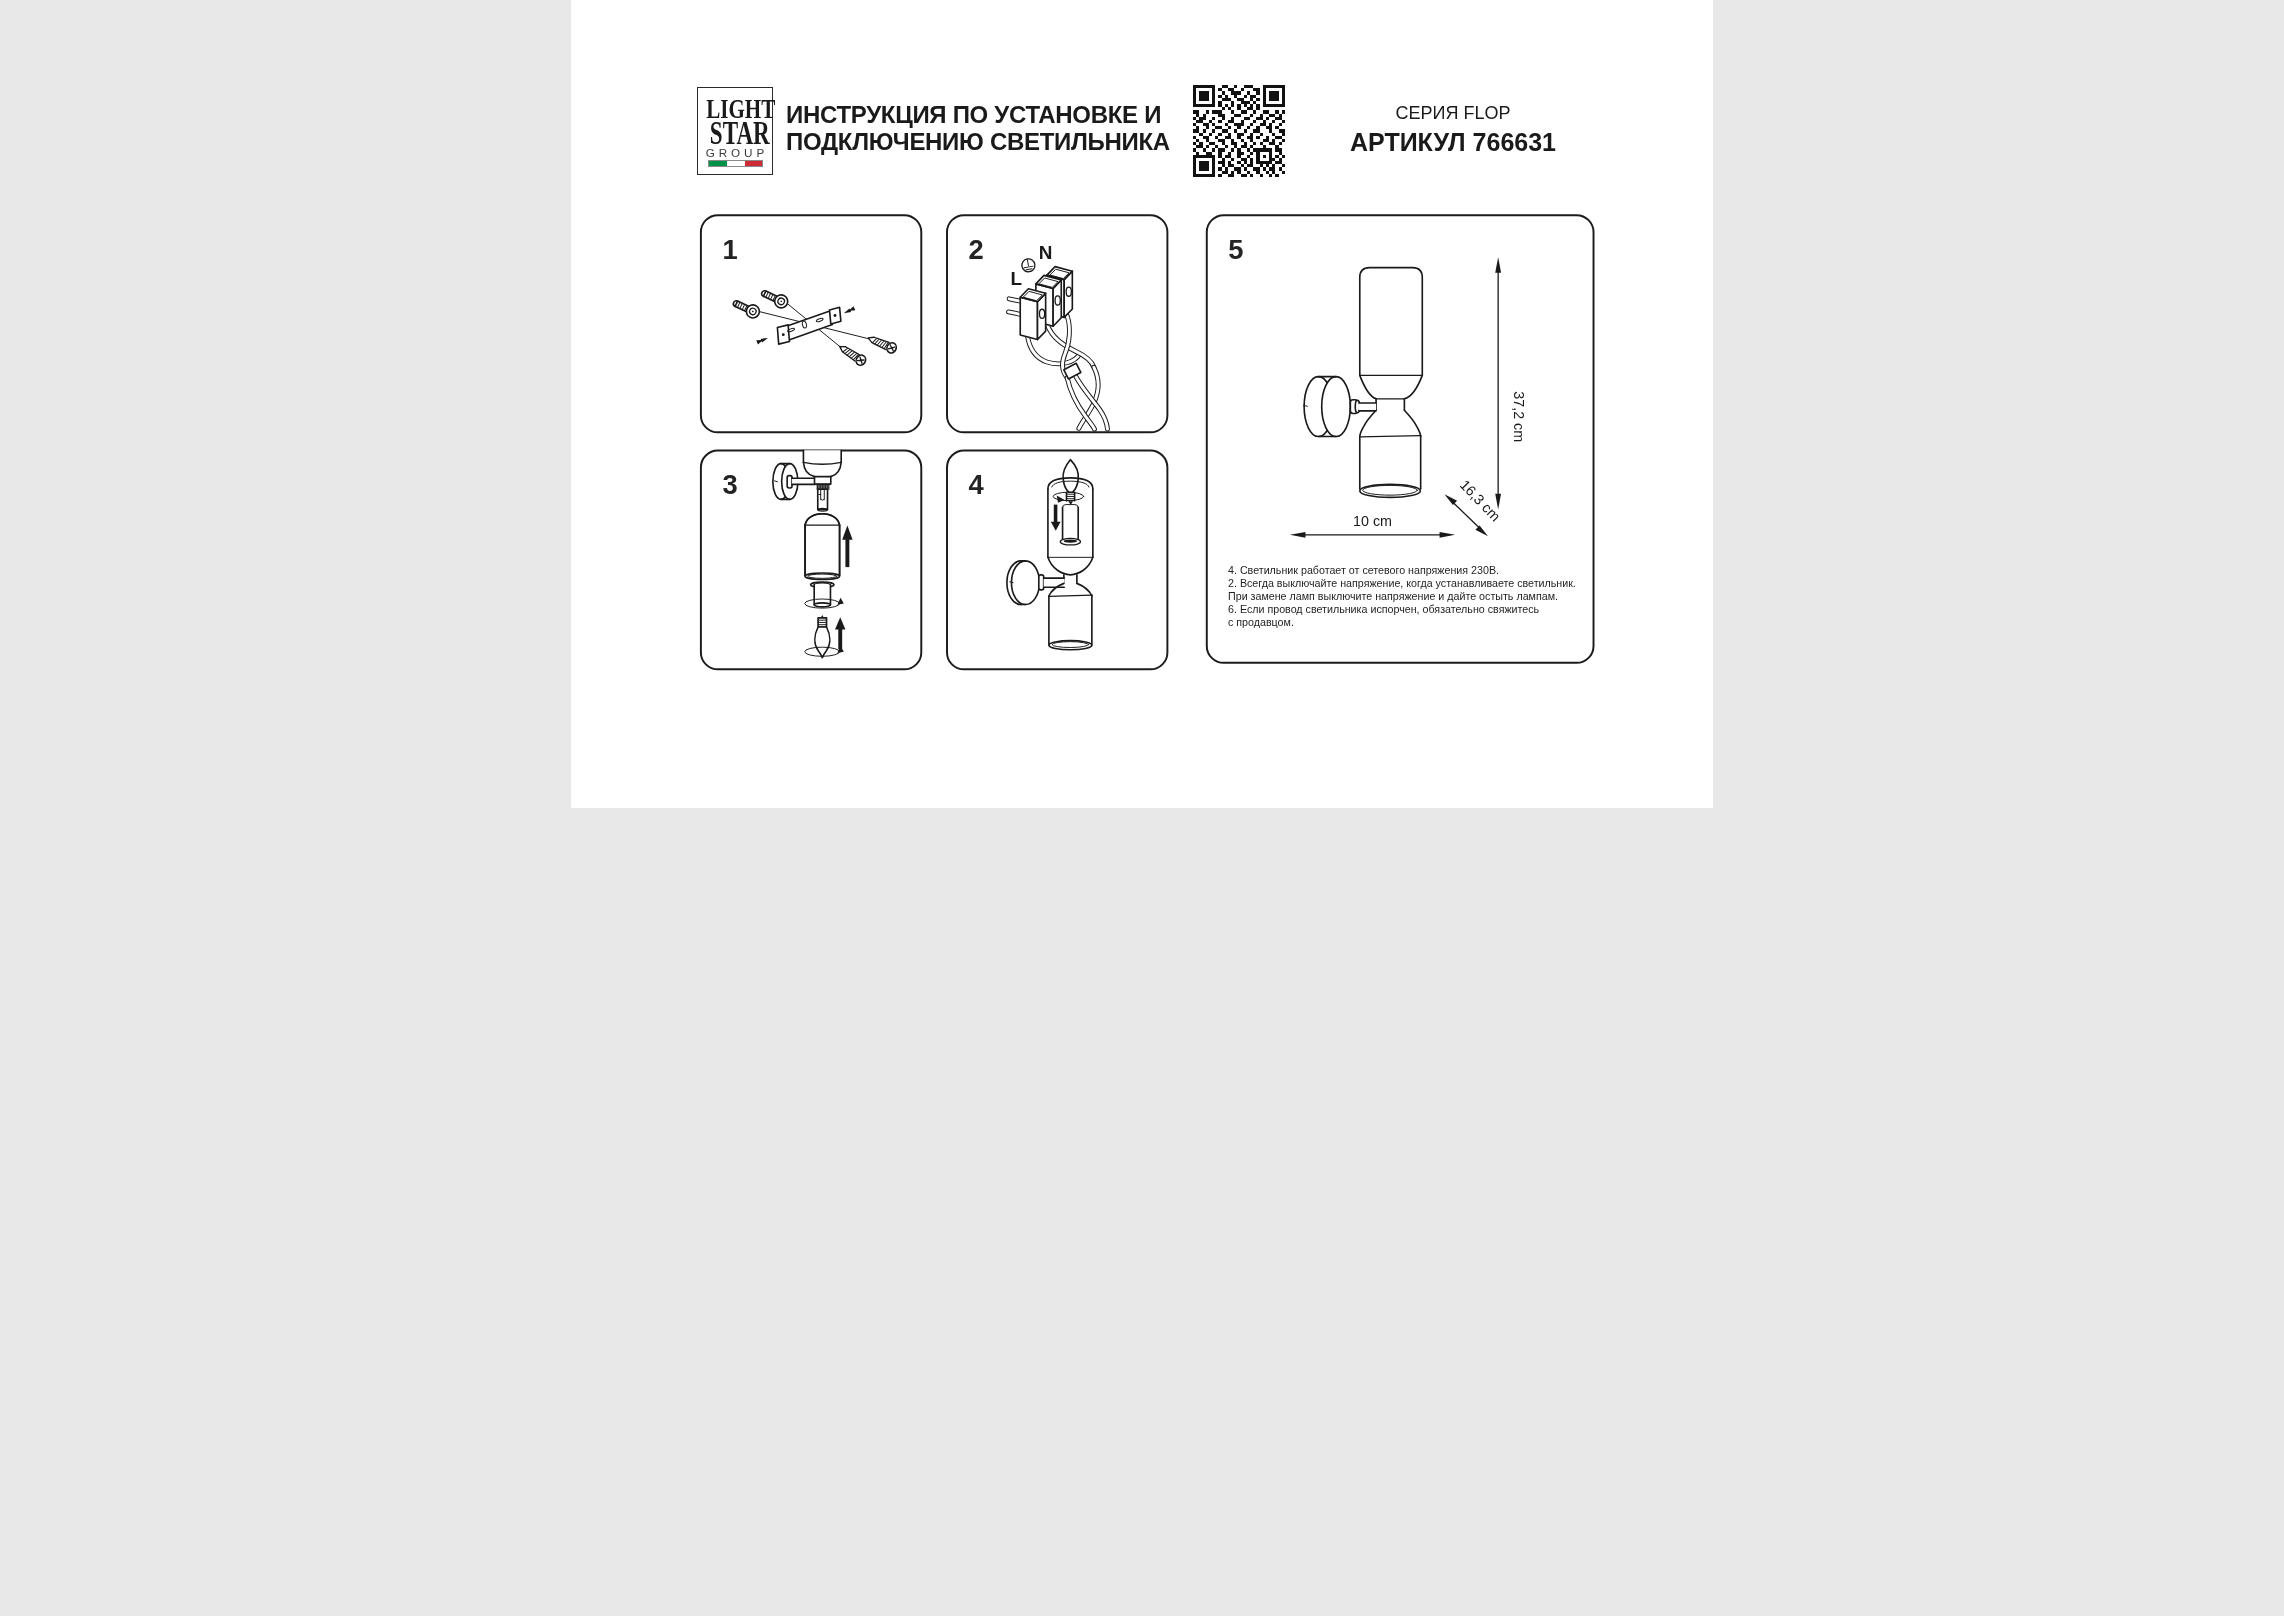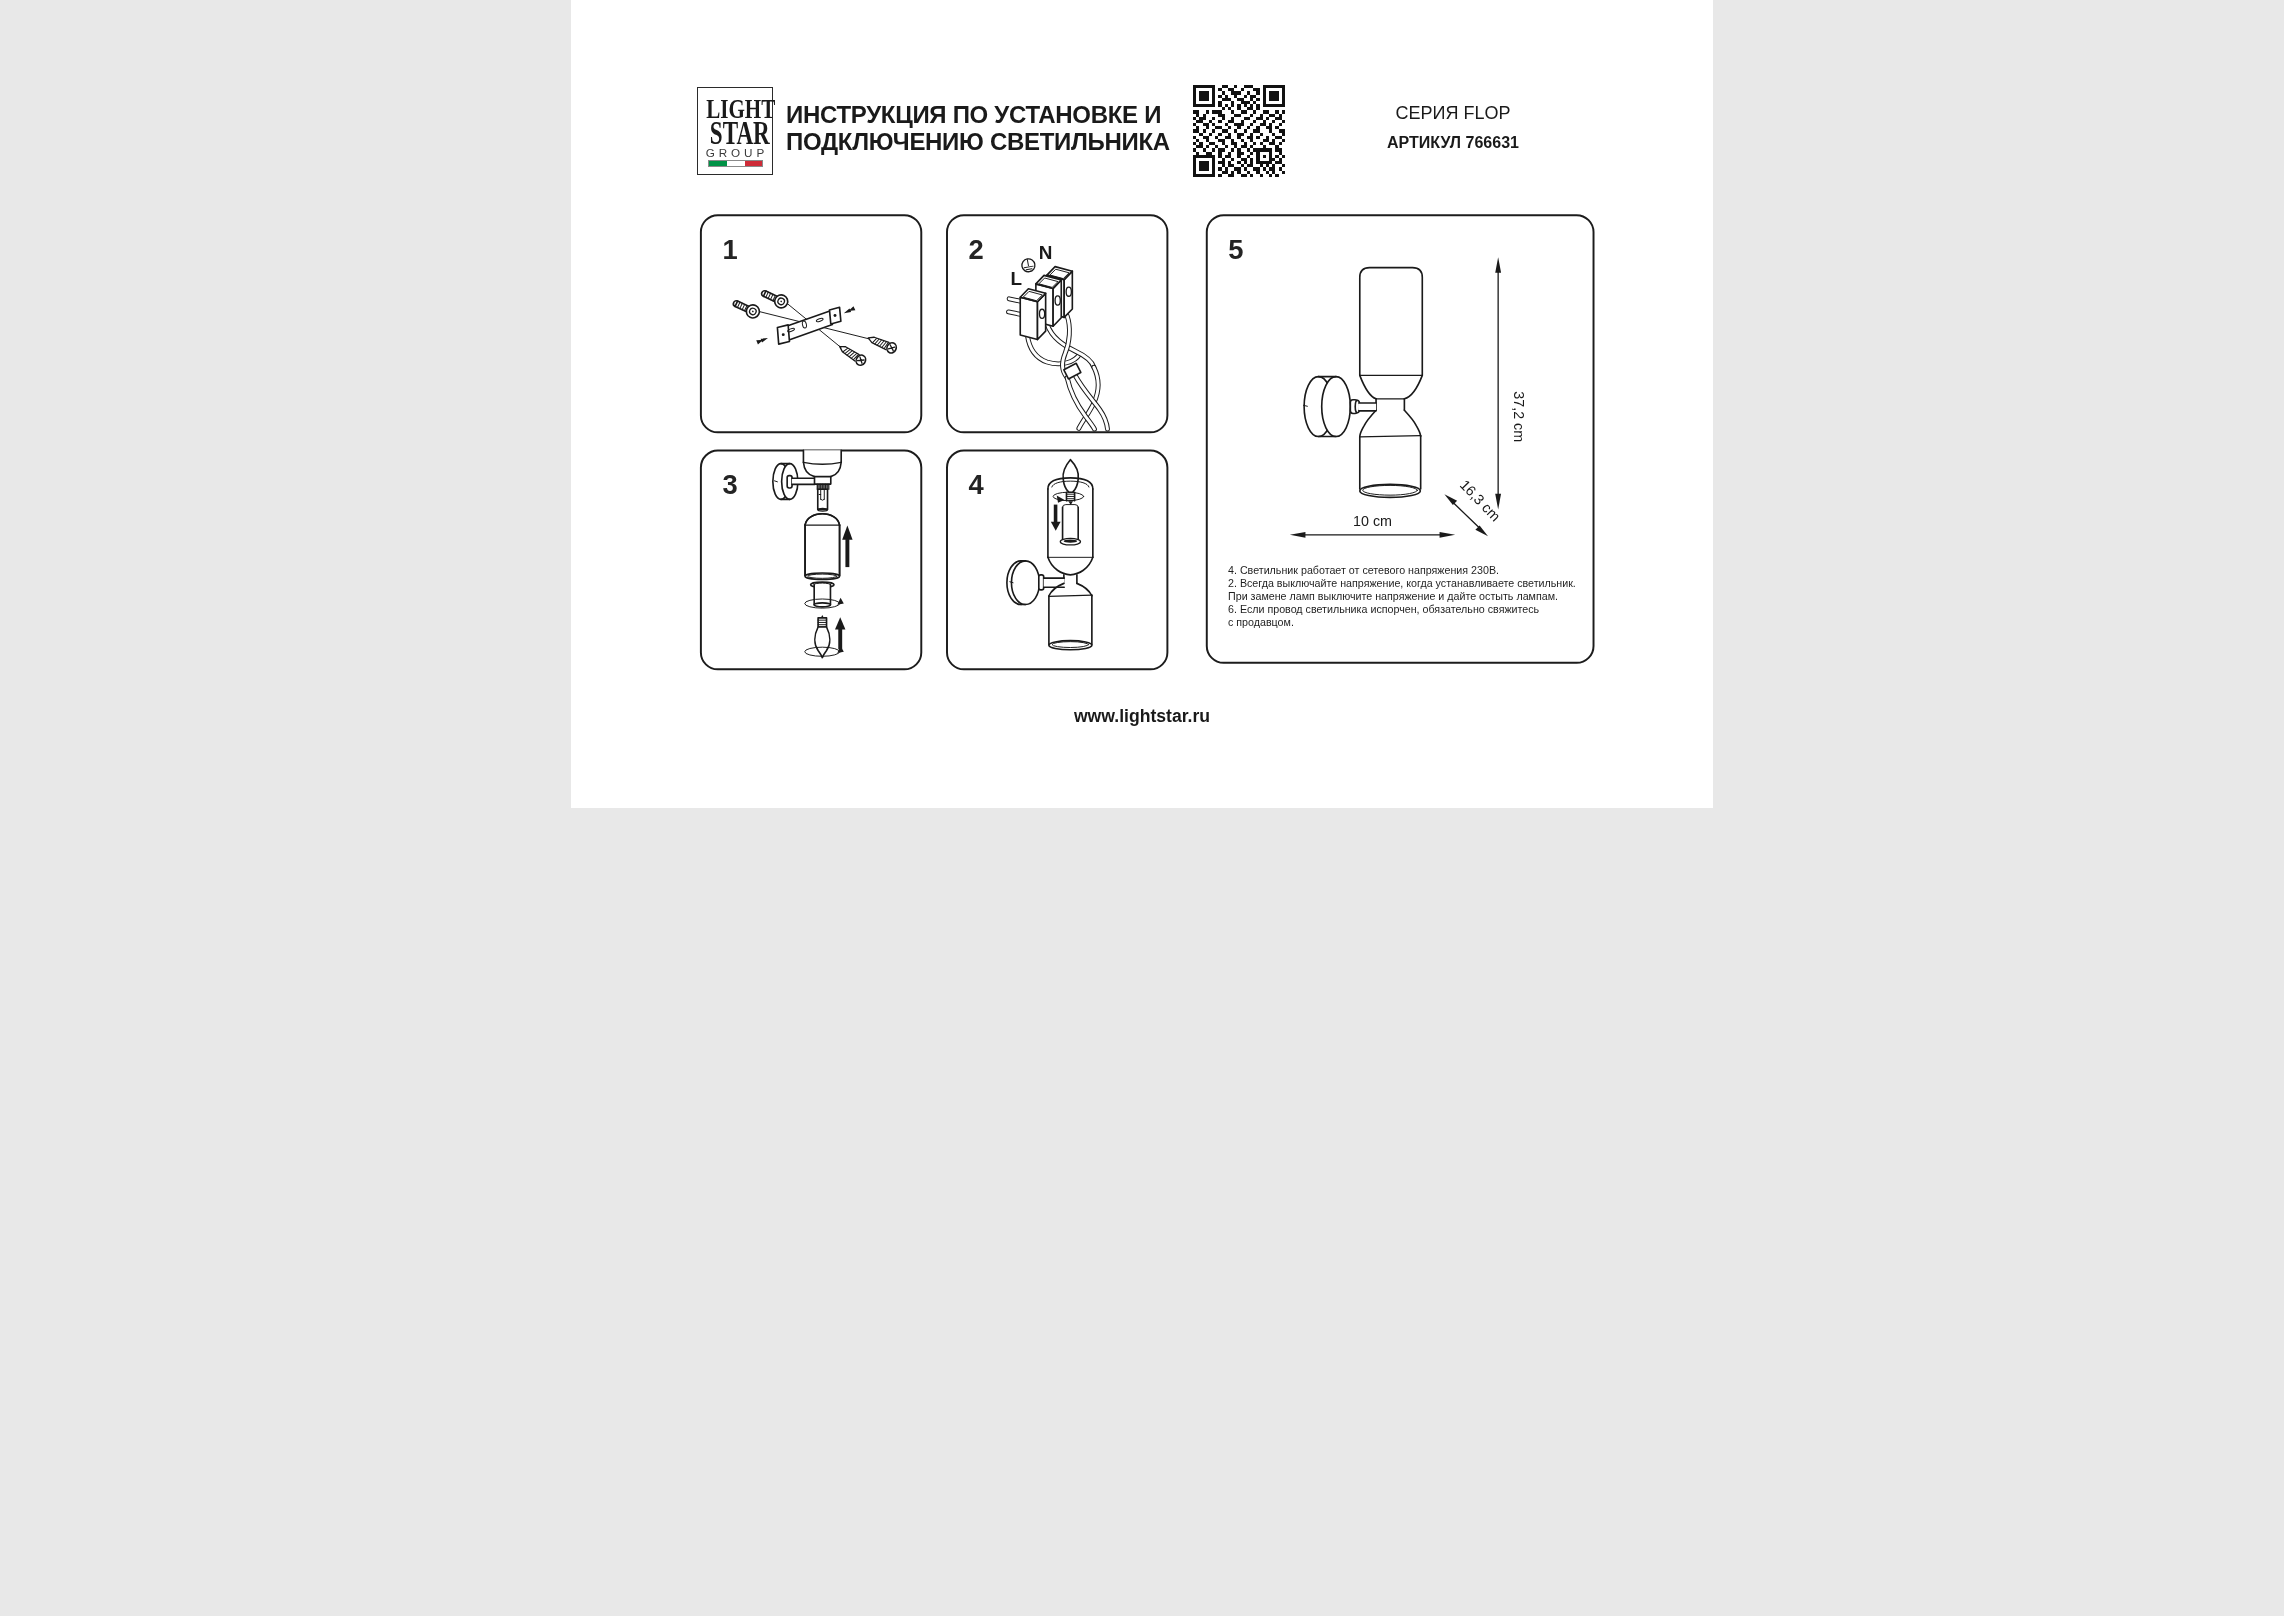--- a/index.html
+++ b/index.html
@@ -15,21 +15,21 @@
   .logo-group{position:absolute;left:0;width:100%;top:59px;font-size:11.7px;line-height:11.7px;
               letter-spacing:3.9px;text-indent:3.9px;color:#3a3a3a;}
   .logo-flag{position:absolute;left:10.4px;top:72px;width:53px;height:4.6px;border:0.7px solid #8a8a8a;
              display:flex;}
   .logo-flag span{flex:1;height:100%;}
   .title{position:absolute;left:215px;top:101px;width:410px;text-align:left;
          font-weight:700;font-size:24px;line-height:27px;letter-spacing:-0.3px;}
   .qr{position:absolute;left:622px;top:85px;width:92px;height:92px;}
   .right-info{position:absolute;left:716px;top:104px;width:332px;text-align:center;}
   .series{font-weight:400;font-size:18px;line-height:19.5px;}
-  .article{font-weight:700;font-size:16px;line-height:23.4px;margin-top:7.8px;}
+  .article{font-weight:700;font-size:25px;line-height:23.4px;margin-top:7.8px;}
   
   .art{position:absolute;left:0;top:0;width:1142px;height:808px;}
   .panelF{fill:#fff;stroke:#1c1c1c;stroke-width:6;}
   .ln{stroke:#1a1a1a;stroke-width:5;fill:none;stroke-linecap:round;stroke-linejoin:round;}
   .lnW{stroke:#1a1a1a;stroke-width:5;fill:#fff;stroke-linecap:round;stroke-linejoin:round;}
   .thin{stroke:#1a1a1a;stroke-width:3;fill:none;stroke-linecap:round;}
   .med{stroke:#1a1a1a;stroke-width:4;fill:none;stroke-linecap:round;}
   .fillI{fill:#1a1a1a;stroke:none;}
   .whiteF{fill:#fff;stroke:none;}
   .tubeO{stroke:#1a1a1a;stroke-width:15;fill:none;stroke-linecap:round;}
@@ -363,16 +363,15 @@
   </svg>
 
   <div class="notes">
     <div>4. Светильник работает от сетевого напряжения 230В.</div>
     <div>2. Всегда выключайте напряжение, когда устанавливаете светильник.</div>
     <div>При замене ламп выключите напряжение и дайте остыть лампам.</div>
     <div>6. Если провод светильника испорчен, обязательно свяжитесь</div>
     <div>с продавцом.</div>
   </div>
 
-  <div class="site">www.lightstar.ru</div>
 
 </div>
 
 
 </body></html>

